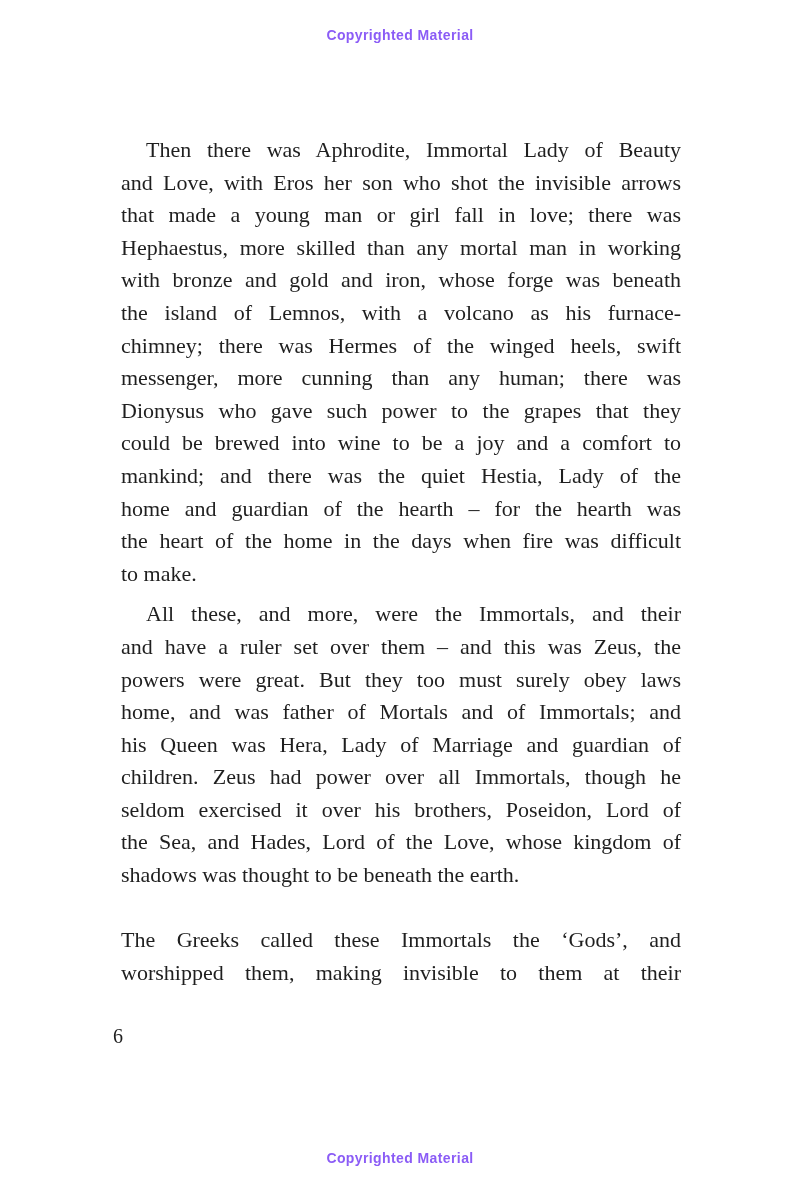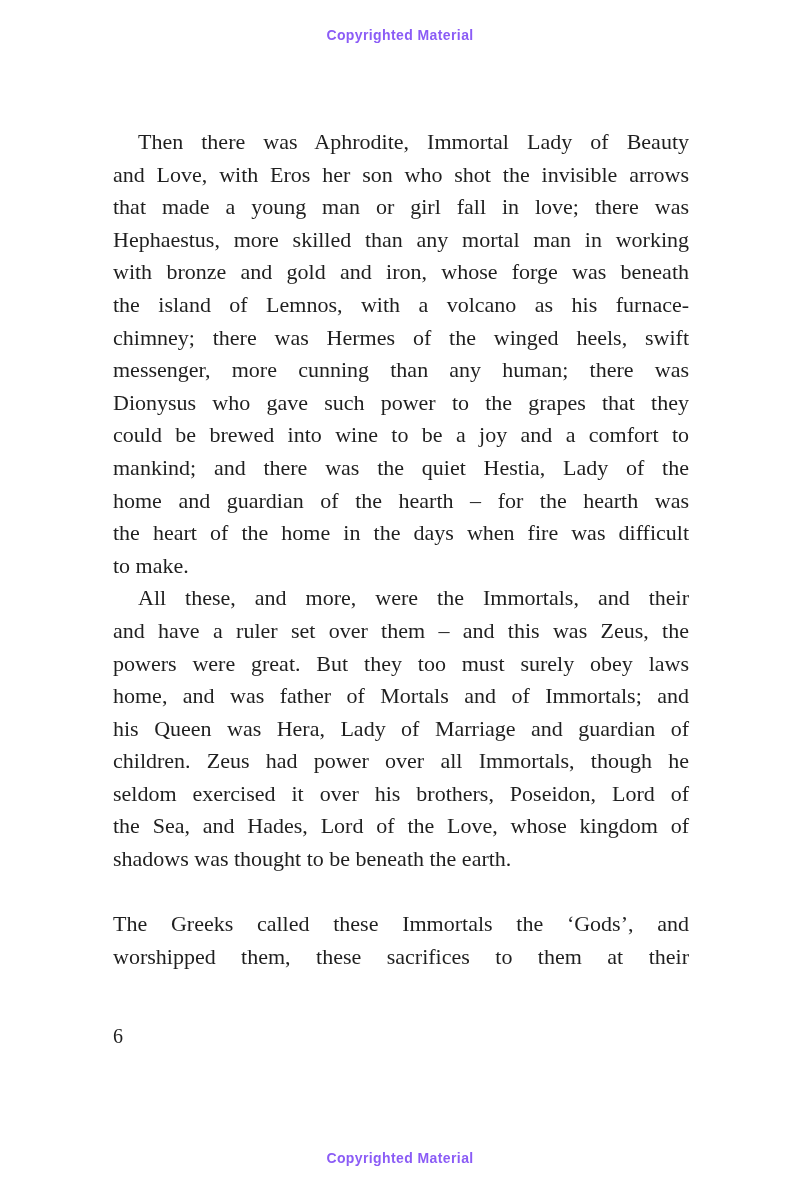--- a/index.html
+++ b/index.html
@@ -30,21 +30,21 @@
   .watermark.top { top: 27px; }
   .watermark.bottom { top: 1150px; }
 
   .text-block {
     position: absolute;
     left: 113px;
     top: 126px;
     width: 576px;
     color: #1f1f1f;
   }
-  .paragraph { margin: 0; }
+  .paragraph { margin: 8px; }
   .paragraph.gap-before { margin-top: 32.6px; }
   .line {
     height: 32.6px;
     line-height: 32.6px;
     font-size: 22px;
     white-space: nowrap;
     text-align: justify;
     text-align-last: justify;
     color: #1f1f1f;
   }
@@ -93,21 +93,21 @@
         <div class="line">powers were great. But they too must surely obey laws</div>
         <div class="line">home, and was father of Mortals and of Immortals; and</div>
         <div class="line">his Queen was Hera, Lady of Marriage and guardian of</div>
         <div class="line">children. Zeus had power over all Immortals, though he</div>
         <div class="line">seldom exercised it over his brothers, Poseidon, Lord of</div>
         <div class="line">the Sea, and Hades, Lord of the Love, whose kingdom of</div>
         <div class="line flush-left">shadows was thought to be beneath the earth.</div>
       </div>
       <div class="paragraph gap-before">
         <div class="line">The Greeks called these Immortals the ‘Gods’, and</div>
-        <div class="line">worshipped them, these sacrifices to them at their</div>
+        <div class="line">worshipped them, making invisible to them at their</div>
       </div>
     </div>
 
   <div class="page-number">6</div>
 
   <div class="watermark bottom">Copyrighted Material</div>
 
 </div>
 
 </body></html>

